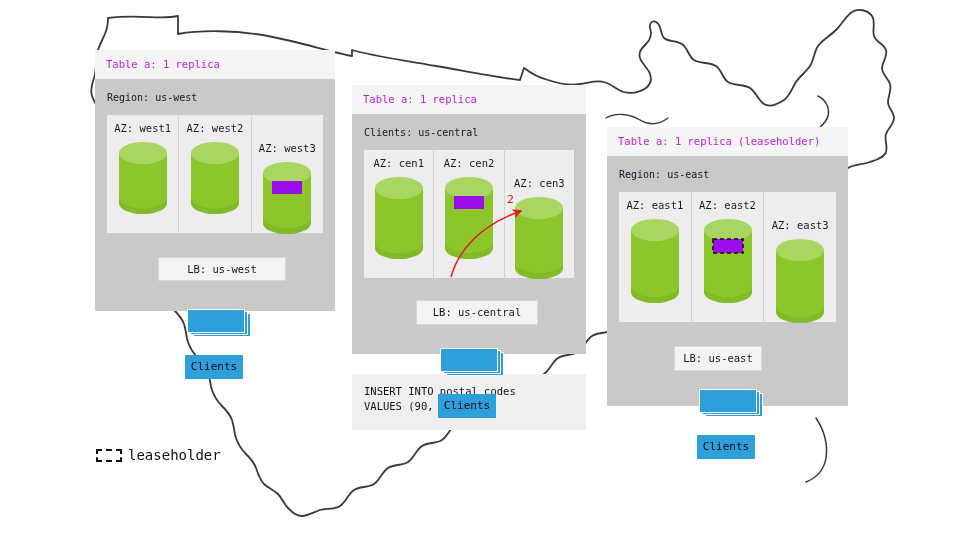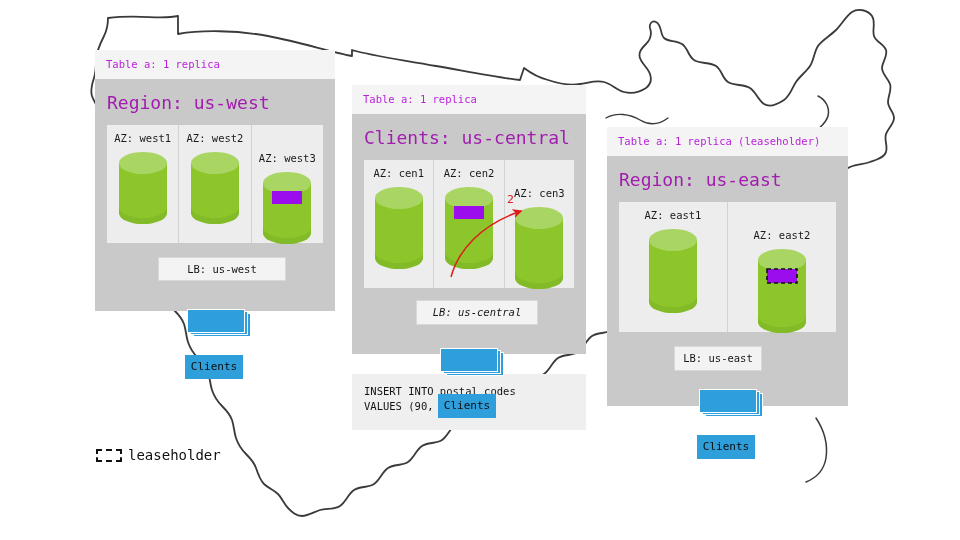--- a/index.html
+++ b/index.html
@@ -36,22 +36,22 @@
     padding: 9px 0 9px 11px;
     letter-spacing: 0px;
     white-space: nowrap;
   }
   .region-body {
     background: #c9c9c9;
     padding: 0;
     position: relative;
   }
   .region-title {
-    color: #a21caf;
-    font-size: 18px;
+    color: #0f172a;
+    font-size: 10px;
     padding: 13px 0 12px 12px;
     white-space: nowrap;
   }
   .az-container {
     background: #ededed;
     margin: 0 12px;
     display: flex;
     position: relative;
   }
   .az-cell {
@@ -407,21 +407,21 @@
             <svg class="cyl" width="52" height="84" viewBox="0 0 52 84">
               <path d="M2,12 L2,72 A24,11 0 0 0 50,72 L50,12 Z" fill="#8cc62b"></path>
               <path d="M2,66 A24,11 0 0 0 50,66 L50,72 A24,11 0 0 1 2,72 Z" fill="#7ab224" opacity="0.55"></path>
               <ellipse cx="26" cy="12" rx="24" ry="11" fill="#a9d663"></ellipse>
             </svg>
           </span>
         </div>
 
       </div>
 
-      <div class="lb-box" style="left:64px; top:186px; width:122px; height:25px;font-style:italic;">LB: us-central</div>
+      <div class="lb-box" style="left:64px; top:186px; width:122px; height:25px;">LB: us-central</div>
 
       <div class="clients-stack" style="left:86px; top:232px;">
         <span class="sheet s3"></span>
         <span class="sheet s2"></span>
         <span class="sheet s1"></span>
         <span class="sheet s0">Clients</span>
       </div>
     </div>
 
     <div class="sql-block" style="left:0px; top:289px; width:234px; height:56px;">INSERT INTO postal_codes
@@ -460,20 +460,30 @@
           <span class="cyl-wrap">
             <svg class="cyl" width="52" height="86" viewBox="0 0 52 86">
               <path d="M2,12 L2,74 A24,11 0 0 0 50,74 L50,12 Z" fill="#8cc62b"></path>
               <path d="M2,68 A24,11 0 0 0 50,68 L50,74 A24,11 0 0 1 2,74 Z" fill="#7ab224" opacity="0.55"></path>
               <ellipse cx="26" cy="12" rx="24" ry="11" fill="#a9d663"></ellipse>
               <rect x="11" y="21" width="30" height="14" fill="#9b0ded" stroke="#111111" stroke-width="1.6" stroke-dasharray="4,3"></rect>
             </svg>
           </span>
         </div>
 
+        <div class="az-cell">
+          <span class="az-label">AZ: east3</span>
+          <span class="cyl-wrap">
+            <svg class="cyl" width="52" height="86" viewBox="0 0 52 86">
+              <path d="M2,12 L2,74 A24,11 0 0 0 50,74 L50,12 Z" fill="#8cc62b"></path>
+              <path d="M2,68 A24,11 0 0 0 50,68 L50,74 A24,11 0 0 1 2,74 Z" fill="#7ab224" opacity="0.55"></path>
+              <ellipse cx="26" cy="12" rx="24" ry="11" fill="#a9d663"></ellipse>
+            </svg>
+          </span>
+        </div>
 
       </div>
 
       <div class="lb-box" style="left:67px; top:190px; width:88px; height:25px;">LB: us-east</div>
 
       <div class="clients-stack" style="left:90px; top:231px;">
         <span class="sheet s3"></span>
         <span class="sheet s2"></span>
         <span class="sheet s1"></span>
         <span class="sheet s0">Clients</span>

